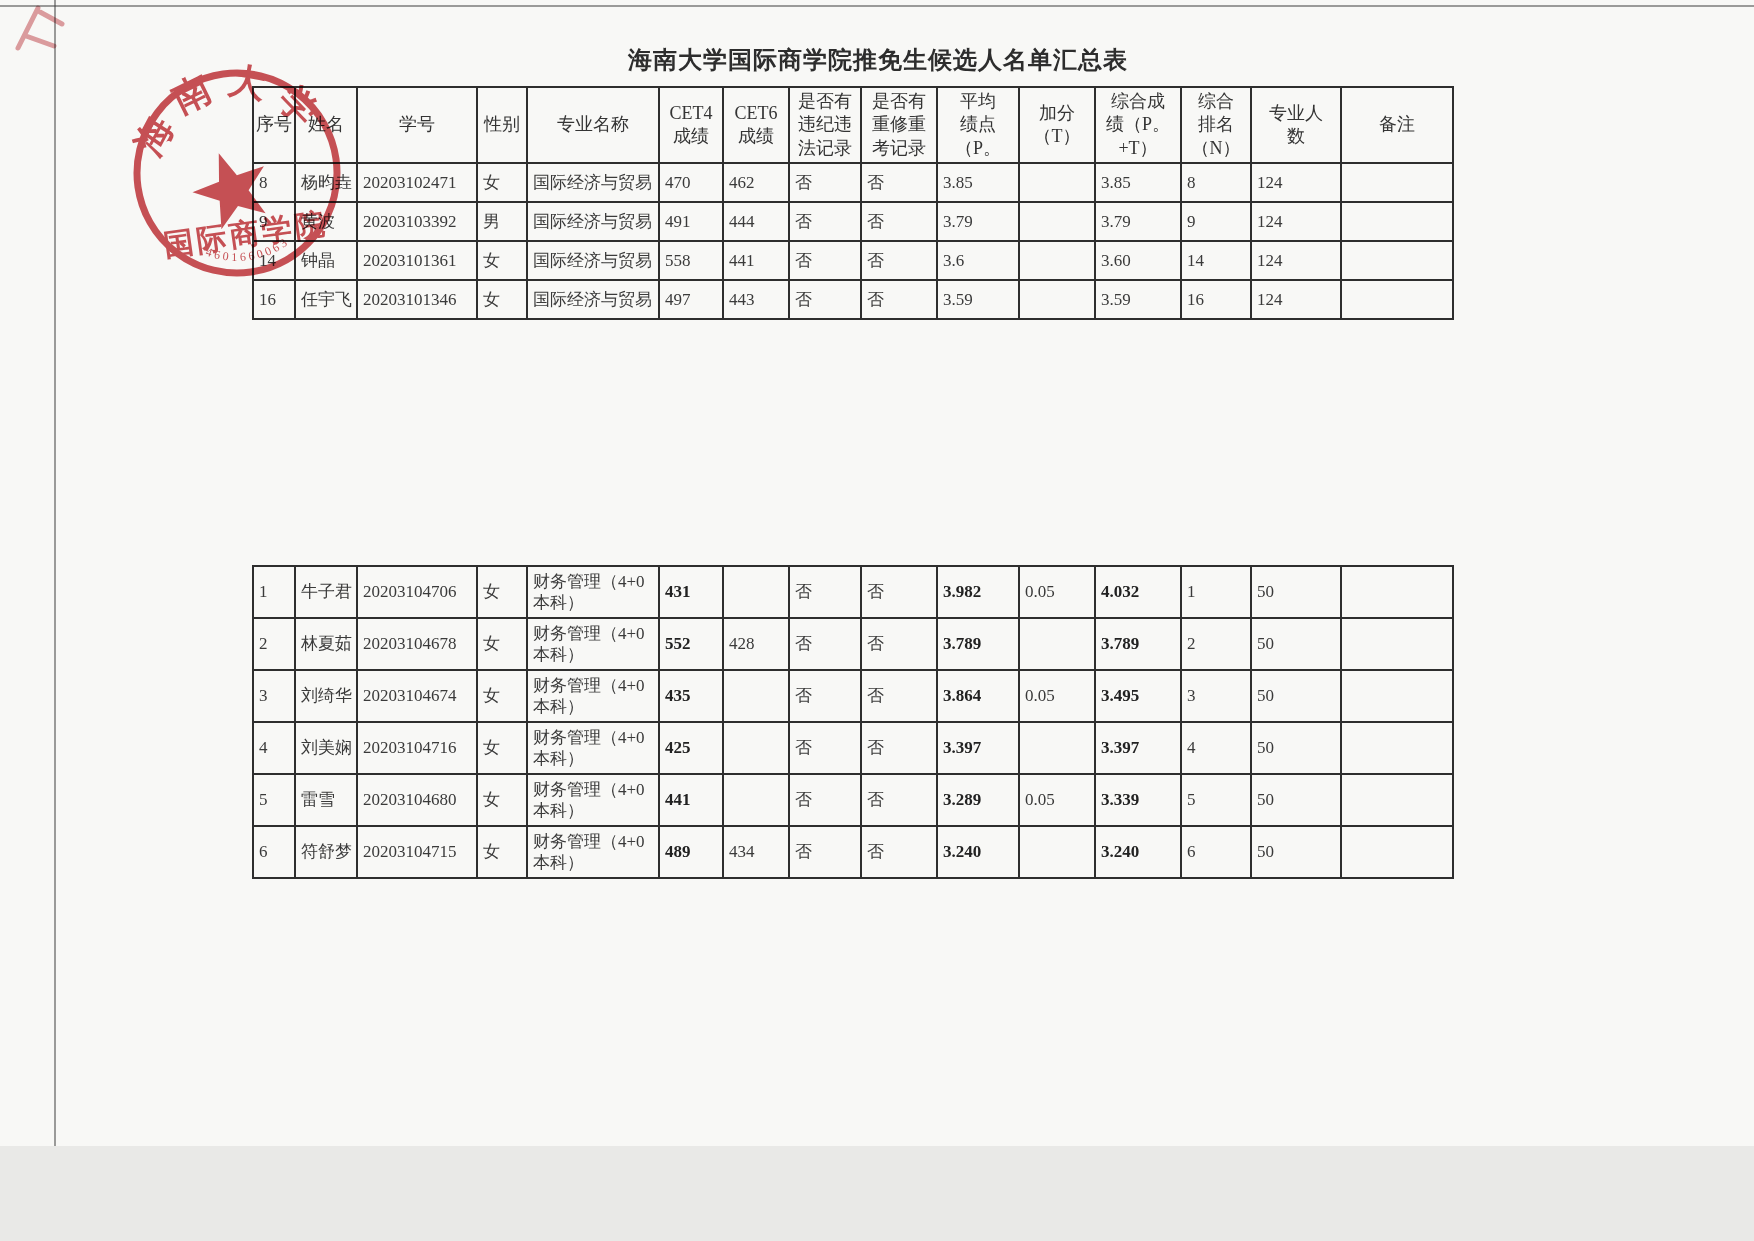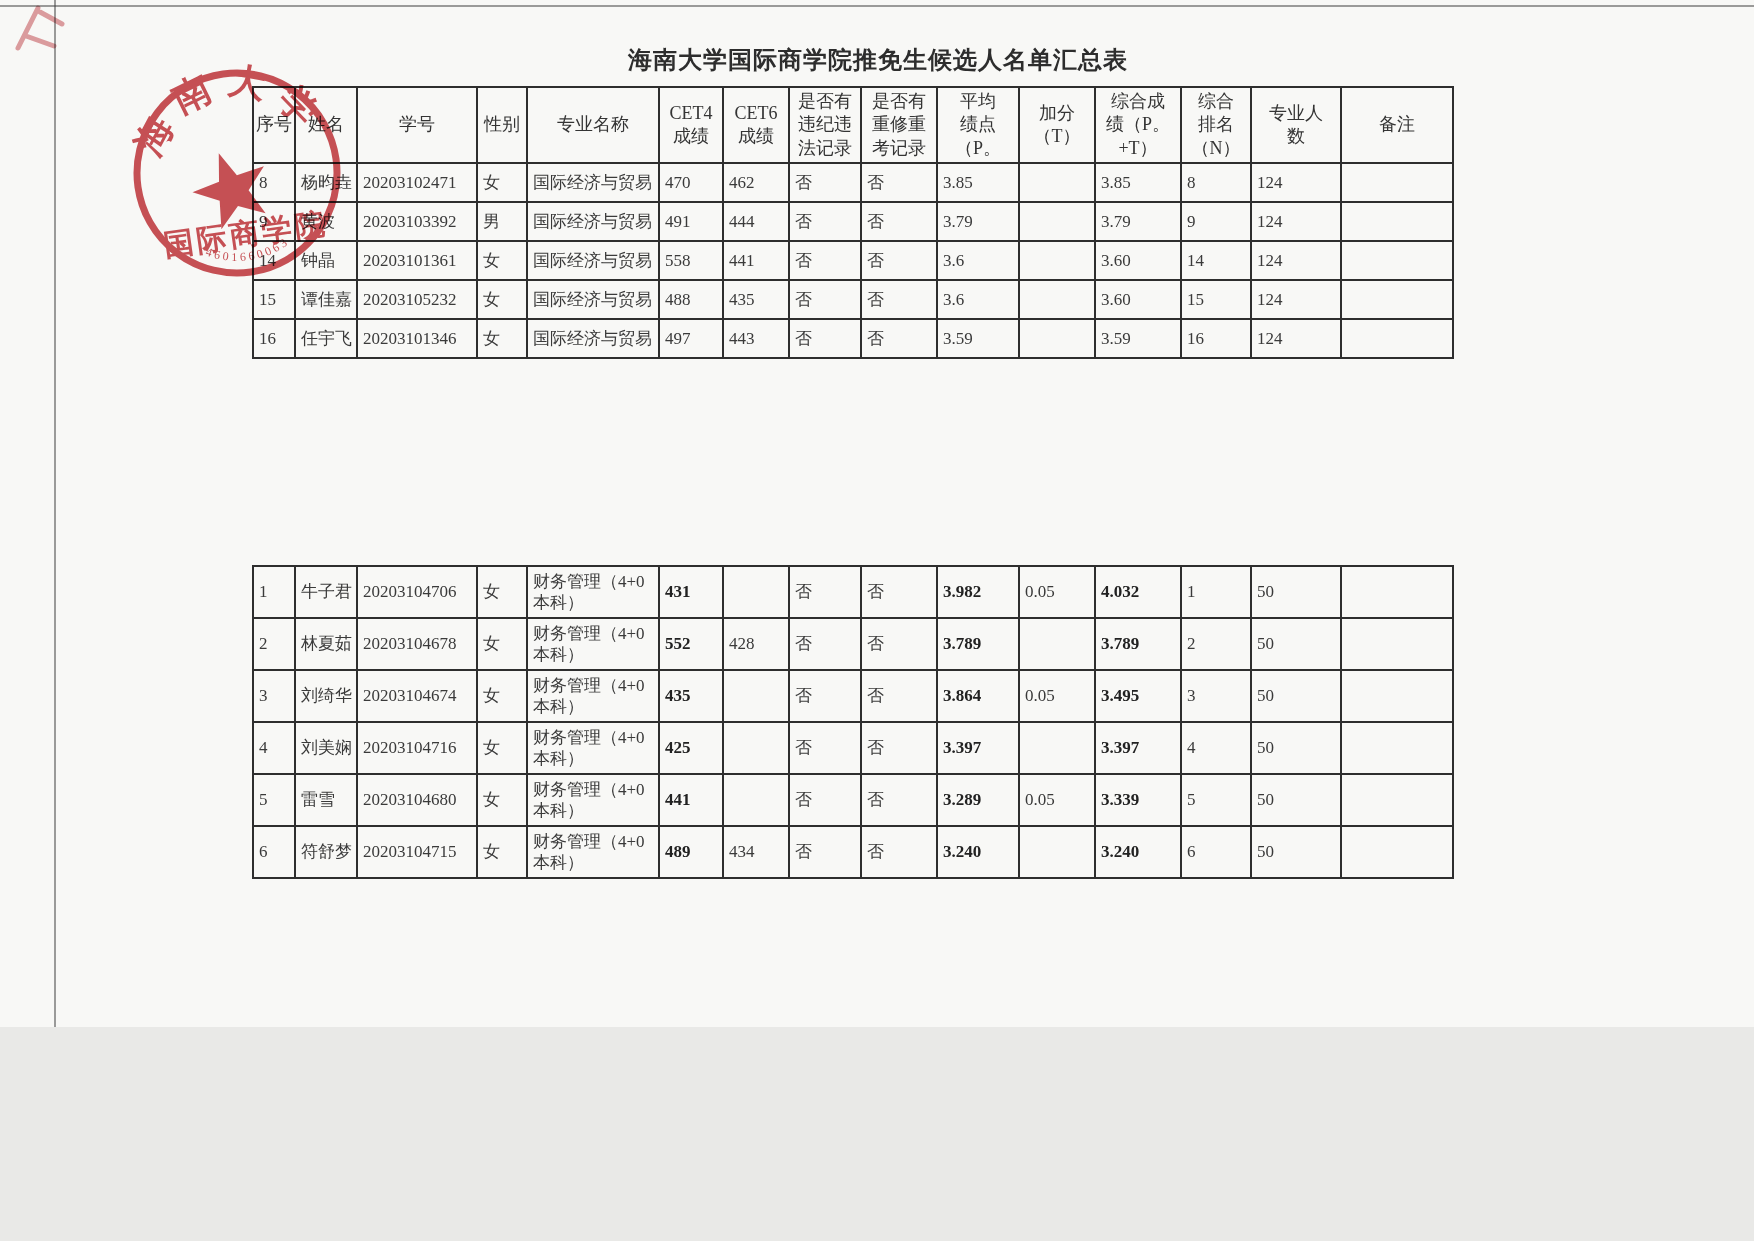--- a/index.html
+++ b/index.html
@@ -1,18 +1,18 @@
 <!DOCTYPE html>
 <html><head>
 <meta charset="utf-8">
 <style>
   *{box-sizing:border-box;margin:0;padding:0}
   body{margin:0;background:#e9e9e7}
   .page{
-    position:relative;width:1754px;height:1027px;background:#f8f8f6;
+    position:relative;width:1754px;height:1146px;background:#f8f8f6;
     overflow:hidden;font-family:"Liberation Serif","DejaVu Serif",serif;color:#343434;
   }
   .edge-top{position:absolute;top:5px;left:0;width:1754px;height:2px;background:#3c3c3c;opacity:.5}
   .edge-left{position:absolute;top:0;left:54px;width:2px;height:1241px;background:#3c3c3c;opacity:.5}
   .doc-title{
     position:absolute;top:44px;left:252px;width:1252px;text-align:center;
     font-size:24px;font-weight:bold;letter-spacing:1px;color:#2d2d2d;
   }
   .data-table{position:absolute;left:252px;border-collapse:collapse;table-layout:fixed}
   #table1{top:86px}
@@ -150,37 +150,20 @@
       <td>否</td>
       <td>否</td>
       <td>3.6</td>
       <td></td>
       <td>3.60</td>
       <td>14</td>
       <td>124</td>
       <td></td>
     </tr>
         <tr>
-      <td>15</td>
-      <td>谭佳嘉</td>
-      <td>20203105232</td>
-      <td>女</td>
-      <td>国际经济与贸易</td>
-      <td>488</td>
-      <td>435</td>
-      <td>否</td>
-      <td>否</td>
-      <td>3.6</td>
-      <td></td>
-      <td>3.60</td>
-      <td>15</td>
-      <td>124</td>
-      <td></td>
-    </tr>
-        <tr>
       <td>16</td>
       <td>任宇飞</td>
       <td>20203101346</td>
       <td>女</td>
       <td>国际经济与贸易</td>
       <td>497</td>
       <td>443</td>
       <td>否</td>
       <td>否</td>
       <td>3.59</td>

